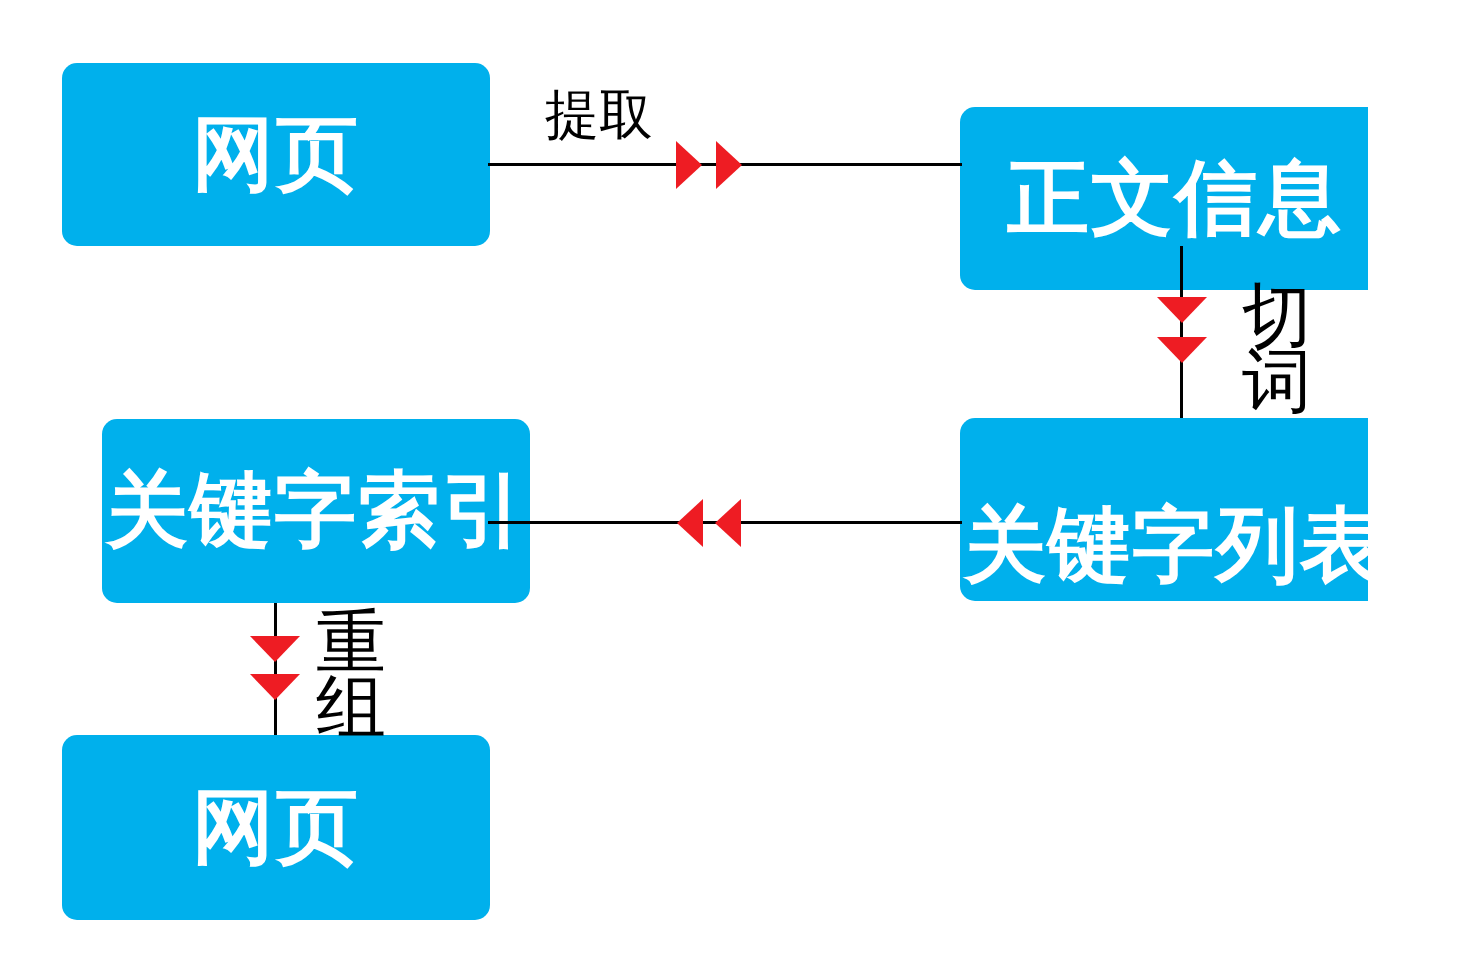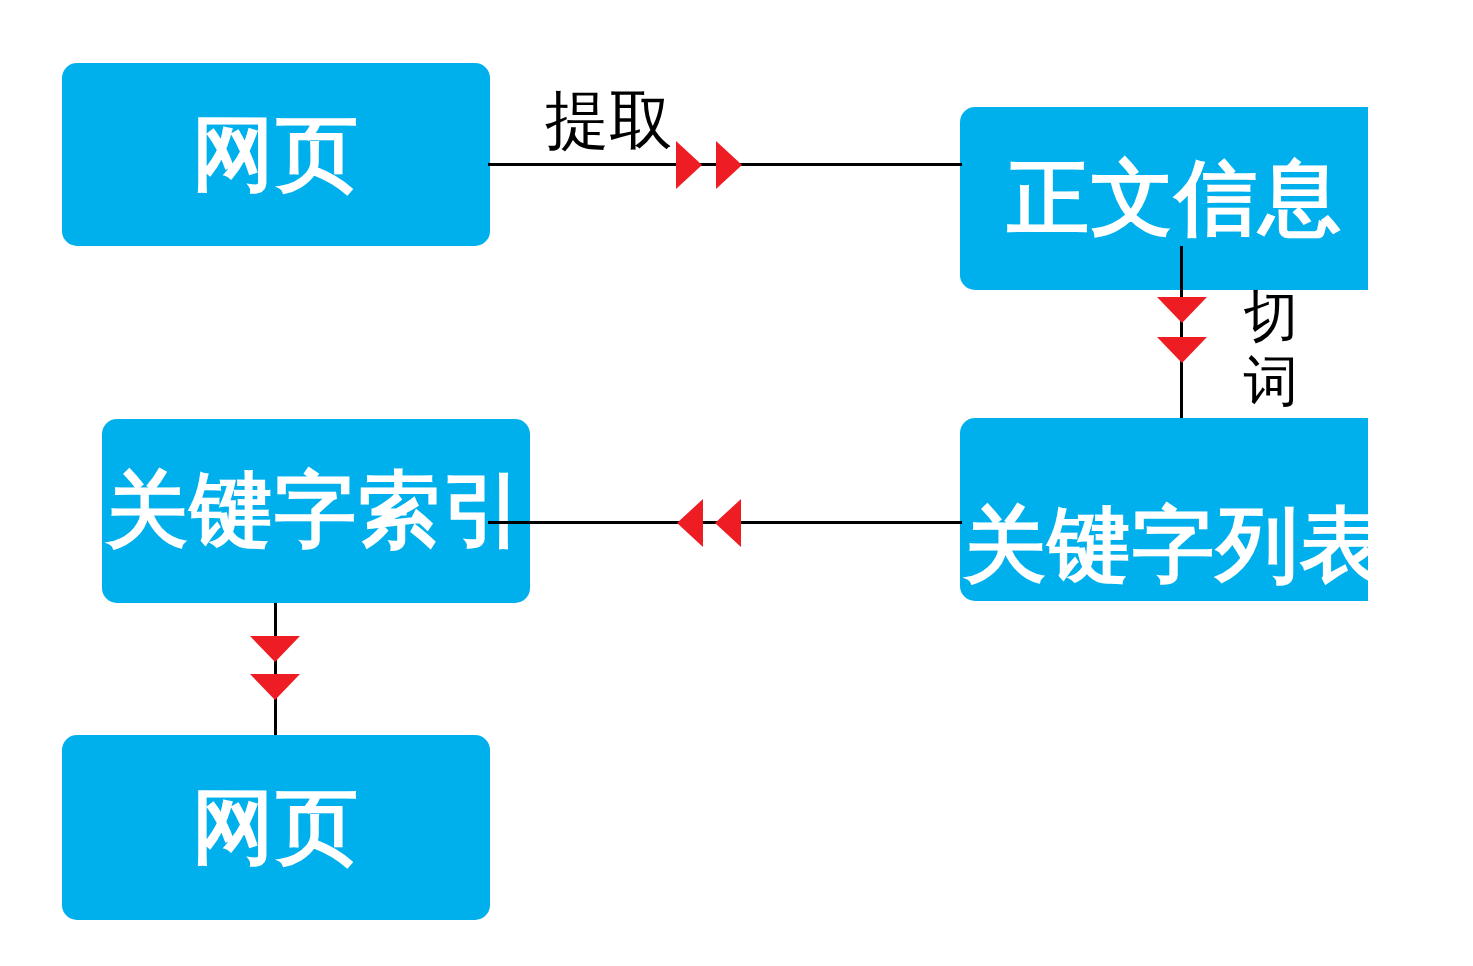--- a/index.html
+++ b/index.html
@@ -5,21 +5,21 @@
   html, body {
     margin: 0;
     padding: 0;
     background: #ffffff;
   }
   .canvas {
     position: relative;
     width: 1368px;
     height: 966px;
     background: var(--background, #ffffff);
-    font-family: Liberation Sans, sans-serif;
+    font-family: Liberation Serif, serif;
     overflow: hidden;
   }
 
   
   .node {
     position: absolute;
     background: var(--node-fill, #00b0ec);
     color: var(--node-text, #ffffff);
     border-radius: 15px;
     display: flex;
@@ -73,31 +73,31 @@
   .t-segment-2   { left: 1157px; top: 337px; }
   .t-index-1     { left: 677px;  top: 499px; }
   .t-index-2     { left: 715px;  top: 499px; }
   .t-recompose-1 { left: 250px;  top: 636px; }
   .t-recompose-2 { left: 250px;  top: 674px; }
 
   
   .edge-label {
     position: absolute;
     color: #000000;
-    font-size: 64px;
+    font-size: 54px;
     line-height: 1;
     white-space: nowrap;
   }
   .label-extract { left: 545px; top: 88px; }
   .label-index   { left: 758px; top: 446px; letter-spacing: 14px; }
   .edge-label.vertical {
     width: 58px;
     white-space: normal;
     word-break: break-all;
-    font-size: 55px;
+    font-size: 70px;
     line-height: 65px;
     text-align: center;
   }
   .label-segment   { left: 1242px; top: 284px; }
   .label-recompose { left: 316px;  top: 610px; }
 </style>
 </head>
 <body>
 
 <div class="canvas">
@@ -127,14 +127,15 @@
   <div class="tri tri-right t-extract-2"></div>
   <div class="tri tri-down t-segment-1"></div>
   <div class="tri tri-down t-segment-2"></div>
   <div class="tri tri-left t-index-1"></div>
   <div class="tri tri-left t-index-2"></div>
   <div class="tri tri-down t-recompose-1"></div>
   <div class="tri tri-down t-recompose-2"></div>
 
   <div class="edge-label label-extract">提取</div>
   <div class="edge-label vertical label-segment">切词</div>
+  <div class="edge-label vertical label-recompose">重组</div>
 
 </div>
 
 </body></html>

